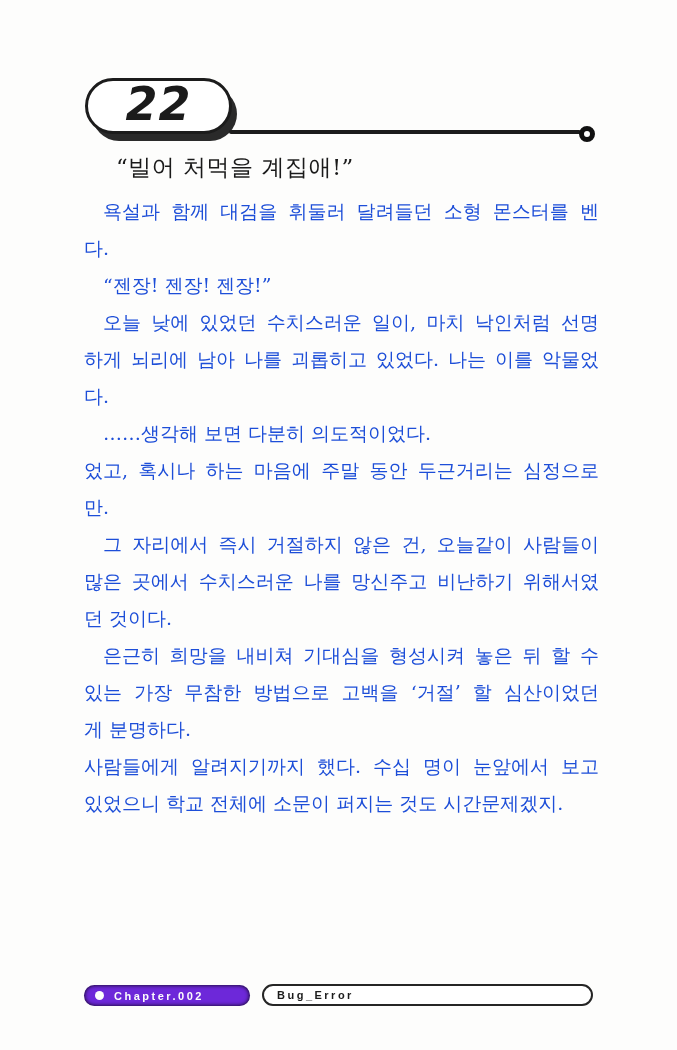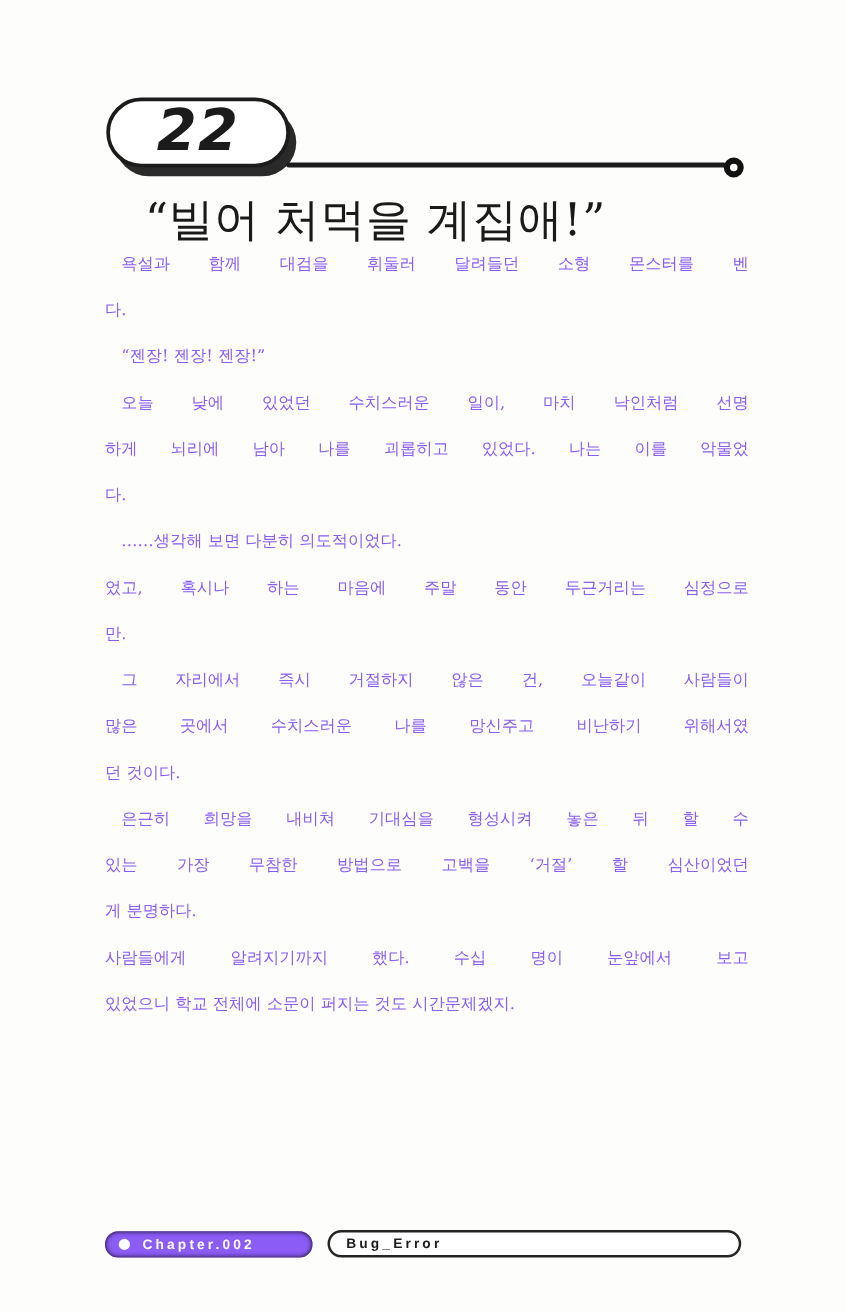--- a/index.html
+++ b/index.html
@@ -54,48 +54,48 @@
     border-radius: 50%;
     background: #fff;
   }
 
   
   .title-line {
     position: absolute;
     left: 84px; top: 152px;
     width: 520px;
     text-indent: 32px;
-    font-size: 36px;
+    font-size: 23px;
     letter-spacing: 0.5px;
     color: #1a1a1a;
     white-space: nowrap;
   }
   .body-text {
     position: absolute;
     left: 84px; top: 193px;
     width: 515px;
-    font-size: 13px;
+    font-size: 19px;
     line-height: 37px;
-    color: #8b5cf6;
+    color: #1d4ed8;
   }
   .line {
     text-align: justify;
     text-align-last: justify;
     height: 37px;
     overflow: hidden;
   }
   .line.first { text-indent: 1em; }
   .line.last  { text-align-last: left; }
 
   
   .footer-chapter-pill {
     position: absolute;
     left: 84px; top: 985px;
     width: 166px; height: 21px;
-    background: #8b5cf6;
+    background: #6d28d9;
     border-radius: 11px;
     display: flex; align-items: center;
     box-shadow: inset 0 0 4px #000;
   }
   .footer-dot {
     width: 9px; height: 9px;
     border-radius: 50%;
     background: #fdfdfd;
     margin-left: 11px;
     flex: 0 0 auto;

